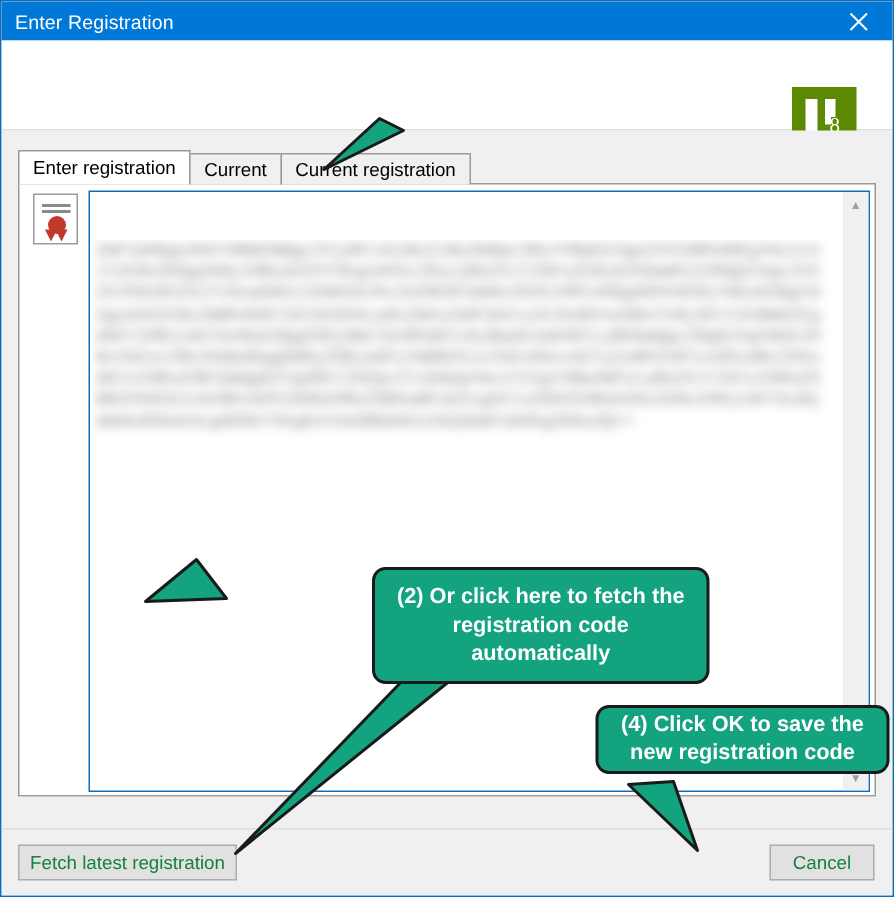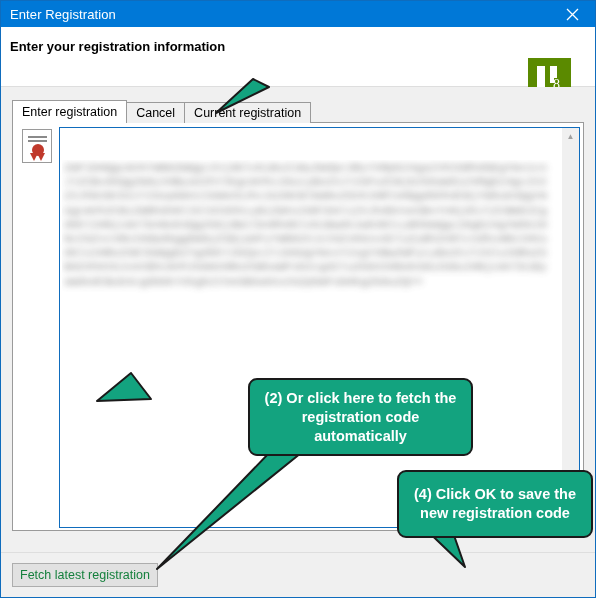--- a/index.html
+++ b/index.html
@@ -232,54 +232,53 @@
     display: flex; align-items: center; justify-content: center;
     padding: 5px 8px;
     z-index: 20;
   }
   .tail { position: absolute; z-index: 19; }
   .tail svg { display: block; overflow: visible; }
 
   #callout3 { left: 237px; top: 5px;  width: 243px; height: 83px; }
   #callout1 { left: 21px;  top: 391px; width: 198px; height: 59px; }
   #callout2 { left: 247px; top: 377px; width: 225px; height: 78px; }
-  #callout4 { left: 396px; top: 469px; width: 196px; height: 68px; }
+  #callout4 { left: 396px; top: 469px; width: 196px; height: 46px; }
 </style>
 </head>
 <body>
 
 <div id="app">
 
   <div class="titlebar">
     <span class="titlebar-title">Enter Registration</span>
     <span class="titlebar-spacer"></span>
     <span class="win-close">
       <svg width="13" height="13" viewBox="0 0 13 13">
           <path d="M1 1 L12 12 M12 1 L1 12" stroke="#ffffff" stroke-width="1.3" fill="none"></path>
         </svg>
     </span>
   </div>
 
   <div class="header">
-    <div class="header-title">Enter your registration information</div>
     <div class="brand-logo">
       <span class="brand-bar"></span>
       <span class="brand-tick"></span>
       <span class="brand-num">8</span>
     </div>
   </div>
 
   <div class="body-area">
 
     <div class="tabstrip">
       <div class="tab active">
         <span>Enter registration</span>
       </div>
       <div class="tab">
-        <span>Cancel</span>
+        <span>Current</span>
       </div>
       <div class="tab">
         <span>Current registration</span>
       </div>
     </div>
 
     <div class="tabpanel">
 
       <div class="cert-icon">
         <span class="ln ln1"></span>
@@ -299,20 +298,23 @@
         </div>
       </div>
 
     </div>
   </div>
 
   <div class="footer">
     <div class="btn btn-fetch">
       <span>Fetch latest registration</span>
     </div>
+    <div class="btn btn-cancel">
+      <span>Cancel</span>
+    </div>
   </div>
 
   <div class="tail" style="left:0;top:0;width:596px;height:598px;">
     <svg width="596" height="598" viewBox="0 0 596 598">
 
       <path d="M252,78 L215,112 L268,86 Z" fill="#13a37f" stroke="#1a1a1a" stroke-width="2" stroke-linejoin="round"></path>
 
       <path d="M96,400 L130,372 L150,398 Z" fill="#13a37f" stroke="#1a1a1a" stroke-width="2" stroke-linejoin="round"></path>
 
       <path d="M270,450 L156,568 L300,452 Z" fill="#13a37f" stroke="#1a1a1a" stroke-width="2" stroke-linejoin="round"></path>

